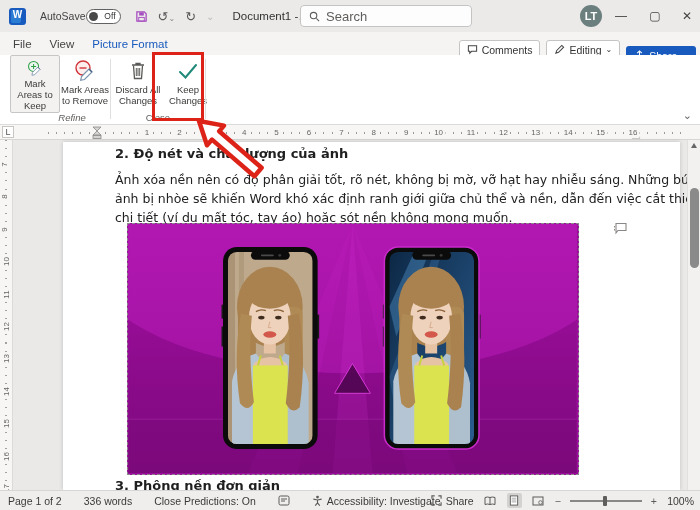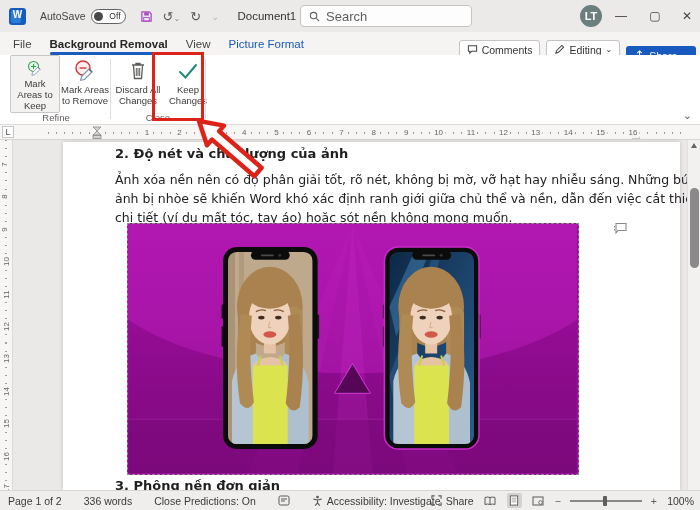--- a/index.html
+++ b/index.html
@@ -5,21 +5,21 @@
   * { margin:0; padding:0; box-sizing:border-box; }
   html,body { width:700px; height:510px; overflow:hidden; }
   body { font-family:"Liberation Sans", sans-serif; background:#ebe9e8; position:relative; }
   .app { position:absolute; inset:0; }
 
   
   .titlebar { position:absolute; left:0; top:0; width:700px; height:32px; background:#eceae9; display:flex; align-items:center; }
   .winlogo { width:17px; height:17px; margin-left:9px; border-radius:3px; background:#185abd; position:relative; flex:0 0 auto; }
   .winlogo::before { content:""; position:absolute; left:2px; top:2px; right:5px; bottom:2px; background:#2b7cd3; border-radius:2px; }
   .winlogo::after { content:"W"; position:absolute; left:0; top:1px; width:100%; text-align:center; color:#fff; font-size:10px; font-weight:bold; }
-  .autosave { display:flex; align-items:center; gap:5px; margin-left:14px; font-size:10.5px; color:#444; }
+  .autosave { display:flex; align-items:center; margin-left:14px; font-size:10.5px; color:#444; }
   .toggle { width:35px; height:15px; border:1px solid #616161; border-radius:8px; background:#fff; position:relative; font-size:8.5px; color:#333; }
   .toggle .knob { position:absolute; left:2px; top:2px; width:9px; height:9px; border-radius:50%; background:#494949; }
   .toggle .tlabel { position:absolute; right:4px; top:1px; }
   .qat { display:flex; align-items:center; gap:10px; margin-left:14px; color:#5a5a5a; font-size:13px; }
   .qat .sep { color:#bbb; }
   .doc-title { margin-left:18px; font-size:11.5px; color:#333; white-space:nowrap; }
   .searchbox { position:absolute; left:300px; top:5px; width:172px; height:22px; background:#fdfdfd; border:1px solid #c6c4c2; border-radius:4px; display:flex; align-items:center; font-size:13px; color:#605e5c; }
   .searchbox svg { margin:0 6px 0 8px; }
   .avatar { position:absolute; left:580px; top:5px; width:22px; height:22px; border-radius:50%; background:#6b7f7f; color:#fff; font-size:11px; font-weight:bold; display:flex; align-items:center; justify-content:center; }
   .winbtn { position:absolute; top:0; width:30px; height:32px; display:flex; align-items:center; justify-content:center; font-size:12px; color:#444; }
@@ -119,21 +119,20 @@
     <div class="avatar">LT</div>
     <div class="winbtn min">—</div>
     <div class="winbtn max">▢</div>
     <div class="winbtn close">✕</div>
   </div>
 
   <div class="tabrow">
     <span style="width:4px"></span>
     <span style="display:flex;align-items:center;">
         <span class="rtab normal">File</span>
-        <span class="rtab active">Background Removal</span>
         <span class="rtab normal">View</span>
         <span class="rtab contextual">Picture Format</span>
       </span>
     <div class="tabrow-right">
       <span class="pillbtn">
         <svg width="11" height="11" viewBox="0 0 12 12">
             <path d="M1.5 2 h9 v6 h-5.5 l-2 2 v-2 h-1.5 z" fill="none" stroke="#444" stroke-width="1.1"></path>
           </svg>
         <span>Comments</span>
       </span>
@@ -168,21 +167,21 @@
       <div class="rbtn">
         <svg width="24" height="24" viewBox="0 0 24 24">
           <circle cx="10" cy="9" r="7" fill="#fdeeee" stroke="#d13438" stroke-width="1.4"></circle>
           <path d="M6.5 9 h7" stroke="#d13438" stroke-width="1.4"></path>
           <path d="M8.5 17.5 L16 10 l3 3 -7.5 7.5 -3.8 .8 z" fill="#fff" stroke="#7a93ad" stroke-width="1.2"></path>
           <path d="M16 10 l3 3" stroke="#44607a" stroke-width="1.2"></path>
         </svg>
         <span>Mark Areas to Remove</span>
       </div>
     </div>
-    <div class="grouplabel" style="left:4px;width:104px;">Refine</div>
+    <div class="grouplabel" style="left:20px;width:104px;font-style:italic;">Refine</div>
     <div class="vsep" style="left:110px;"></div>
     <div class="rgroup" style="left:113px;">
       <div class="rbtn">
         <svg width="22" height="24" viewBox="0 0 22 24">
           <path d="M5 6 h12 M9 6 V4.5 h4 V6" fill="none" stroke="#5a5a58" stroke-width="1.3"></path>
           <path d="M6.5 6.5 l1 13 h7 l1-13" fill="none" stroke="#5a5a58" stroke-width="1.3"></path>
           <path d="M9.3 9 v8 M11 9 v8 M12.7 9 v8" stroke="#5a5a58" stroke-width="1"></path>
         </svg>
         <span>Discard All Changes</span>
       </div>

